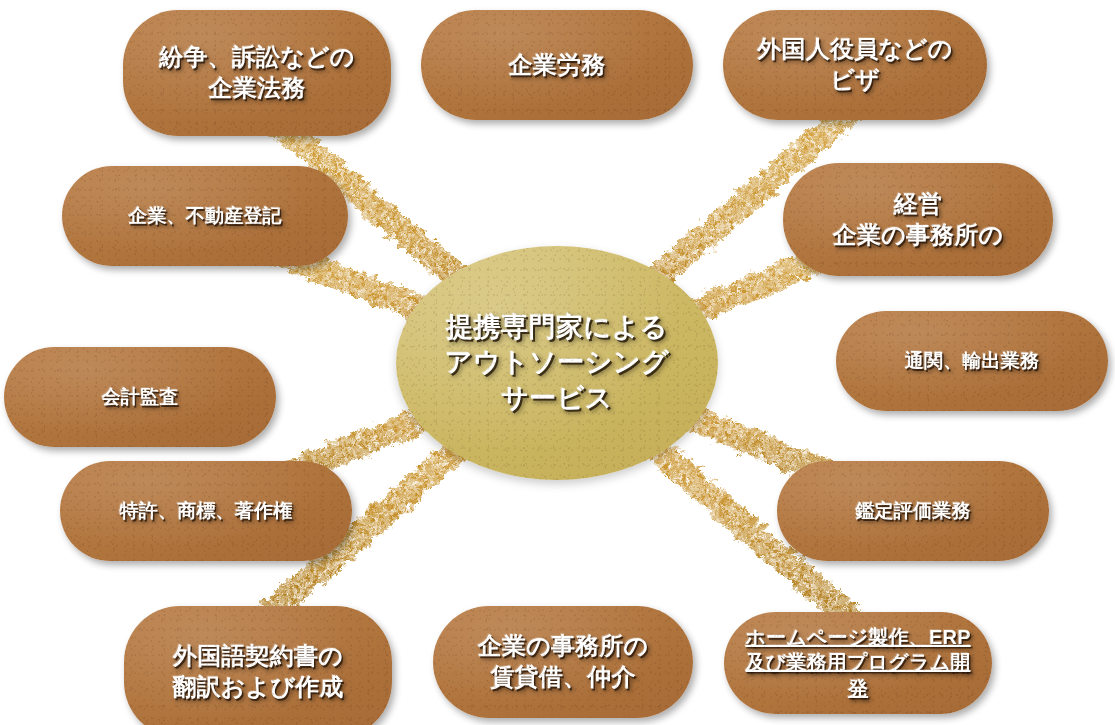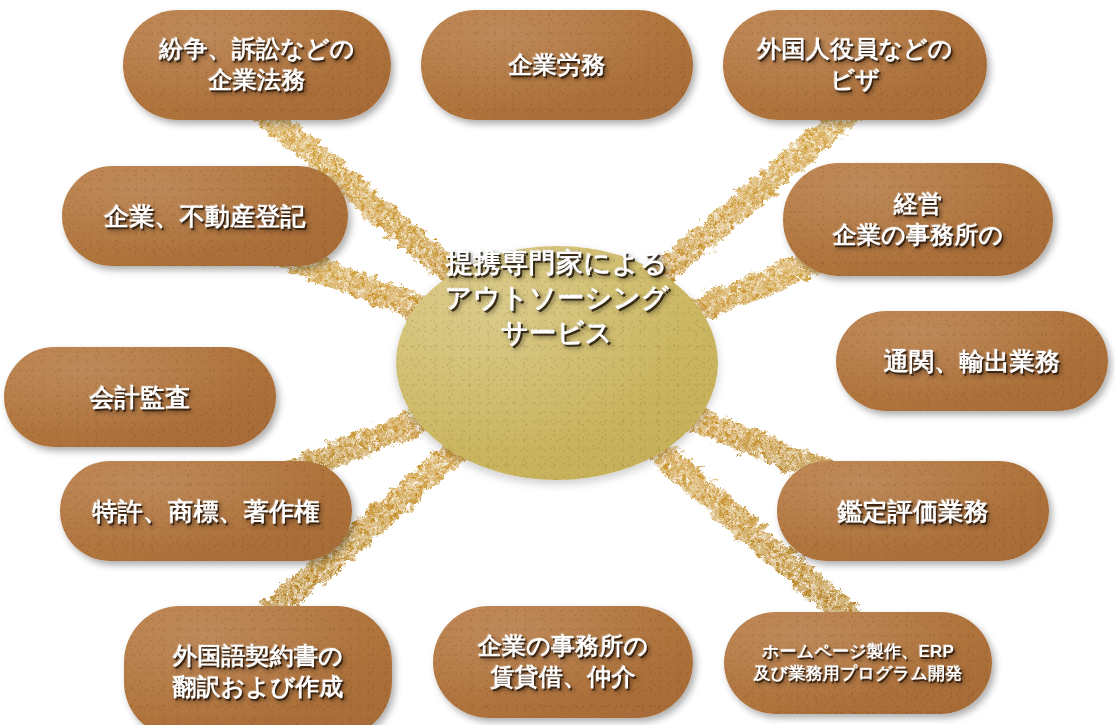--- a/index.html
+++ b/index.html
@@ -10,21 +10,21 @@
     overflow:hidden;
   }
   #canvas{position:relative;width:1115px;height:725px;background:#fff;}
 
   
   #spokes{position:absolute;left:0;top:0;width:1115px;height:725px;z-index:1;}
 
   
   .hub{
     position:absolute;z-index:3;
-    display:flex;align-items:flex-start;justify-content:center;
+    display:flex;align-items:center;justify-content:center;
     border-radius:50%;
     background:
       radial-gradient(ellipse at 32% 28%, rgba(255,255,255,.20), rgba(255,255,255,0) 60%),
       linear-gradient(155deg,#d6c478 0%,#cdb965 45%,#c4ad56 100%);
     box-shadow:0 4px 10px rgba(0,0,0,.20);
   }
   .hub .label{
     text-align:center;color:#ffffff;font-weight:700;
     font-size:27px;line-height:1.30;letter-spacing:.5px;
     text-shadow:
@@ -46,23 +46,23 @@
   .node .label{
     text-align:center;color:#ffffff;font-weight:700;
     line-height:1.28;letter-spacing:.2px;
     text-shadow:
       1.5px 1.5px 0 rgba(45,25,10,.80),
       2.5px 2.5px 4px rgba(0,0,0,.5),
       -1px -1px 0 rgba(255,255,255,.22);
     white-space:pre-line;
     padding:0 12px;
   }
-  .fs-lg  .label{font-size:25px;}
+  .fs-lg  .label{font-size:19px;}
   .fs-md  .label{font-size:24px;}
-  .fs-sm  .label{font-size:17px;}
+  .fs-sm  .label{font-size:20px;text-decoration:underline;}
 
   
   .grain{
     position:absolute;inset:0;border-radius:inherit;pointer-events:none;
     opacity:.13;mix-blend-mode:multiply;
     background-image:
       radial-gradient(circle at 12% 18%, rgba(90,50,20,.9) 0 1px, transparent 1px),
       radial-gradient(circle at 38% 62%, rgba(90,50,20,.8) 0 1px, transparent 1px),
       radial-gradient(circle at 67% 27%, rgba(90,50,20,.8) 0 1px, transparent 1px),
       radial-gradient(circle at 85% 74%, rgba(90,50,20,.9) 0 1px, transparent 1px),
@@ -117,21 +117,21 @@
     </g>
   </svg>
 
   <div class="hub" style="left:396px;top:246px;width:322px;height:234px;">
     <div class="grain"></div>
     <div class="label">提携専門家による
 アウトソーシング
 サービス</div>
   </div>
 
-  <div class="node fs-md" style="left:123px;top:10px;width:268px;height:110px;border-radius:55px;">
+  <div class="node fs-md" style="left:123px;top:10px;width:268px;height:126px;border-radius:55px;">
     <div class="grain"></div>
     <div class="label">紛争、訴訟などの
 企業法務</div>
   </div>
 
   <div class="node fs-md" style="left:723px;top:10px;width:264px;height:110px;border-radius:55px;">
     <div class="grain"></div>
     <div class="label">外国人役員などの
 ビザ</div>
   </div>

